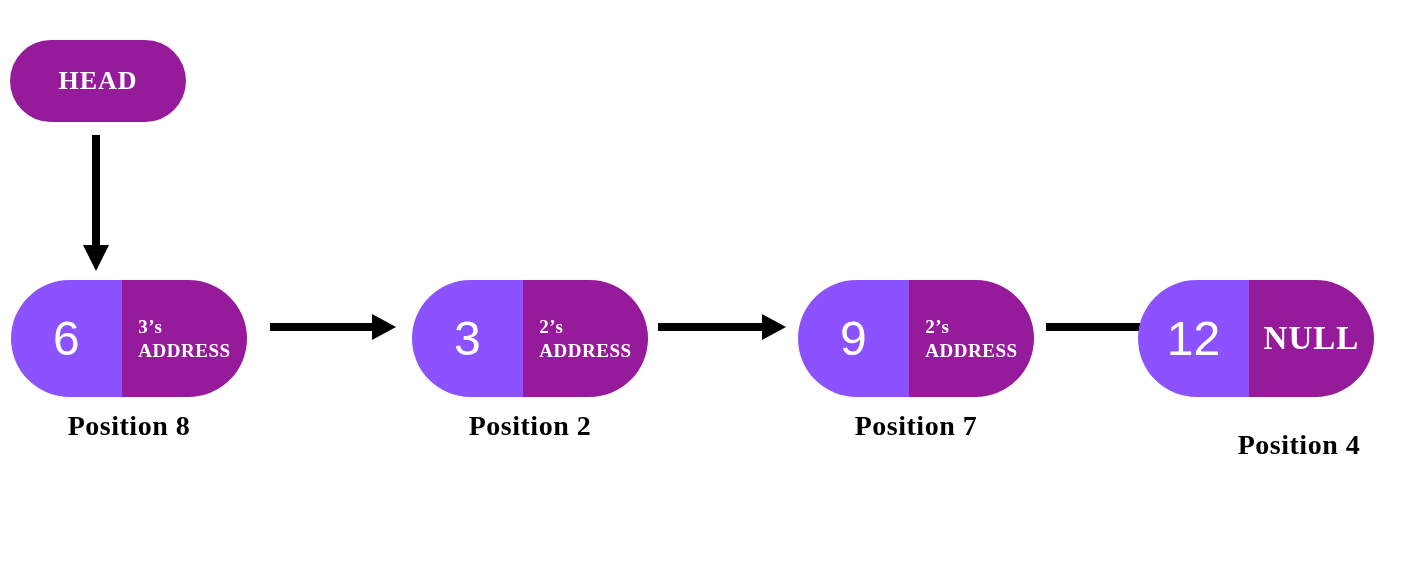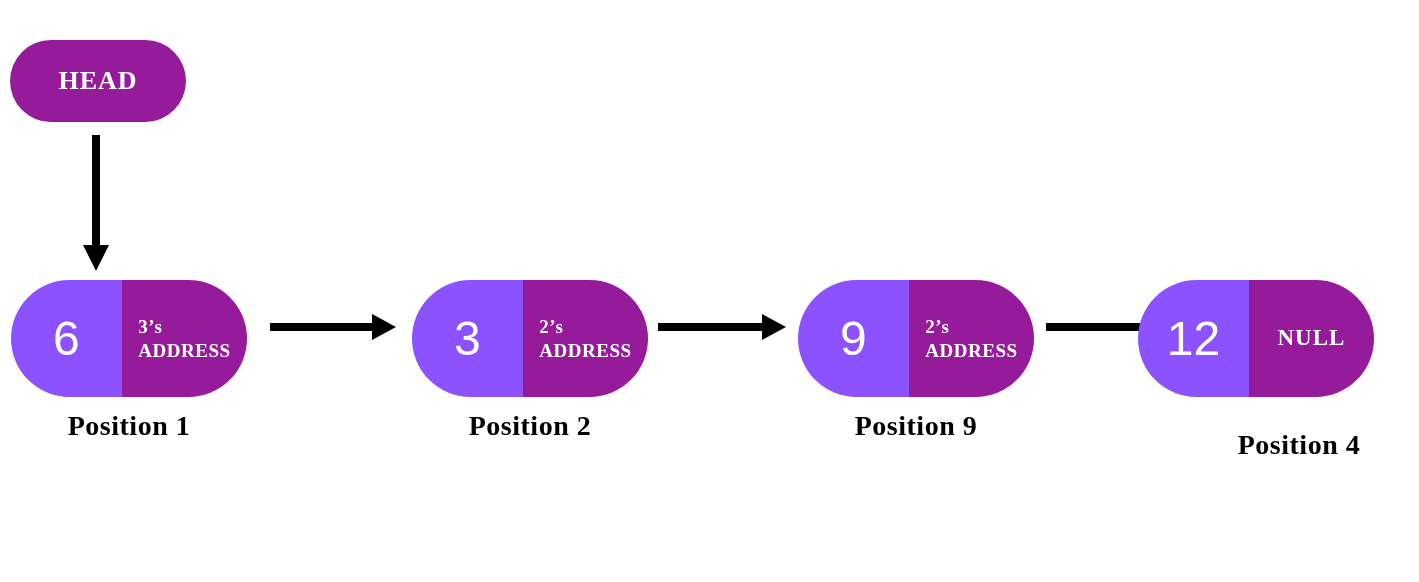--- a/index.html
+++ b/index.html
@@ -86,21 +86,21 @@
     font-size: 19px;
     line-height: 1.25;
     letter-spacing: 0.5px;
     text-align: center;
     display: flex;
     flex-direction: column;
     align-items: flex-start;
     justify-content: center;
   }
   .pointer-text span:empty { display: none; }
-  .pointer-text.pointer-single { font-size: 23px; letter-spacing: 1px; }
+  .pointer-text.pointer-single { font-size: 33px; letter-spacing: 1px; }
 
   
   .position-label {
     position: absolute;
     top: 410px;
     width: 236px;
     text-align: center;
     color: var(--label_text, #000000);
     font-weight: bold;
     font-size: 28px;
@@ -125,21 +125,21 @@
     <div class="node-value-cell">
       <span class="value-text">6</span>
     </div>
     <div class="node-pointer-cell">
       <div class="pointer-text">
         <span>3’s</span>
         <span>ADDRESS</span>
       </div>
     </div>
   </div>
-  <div class="position-label" style="left:11px;">Position 1</div>
+  <div class="position-label" style="left:11px;">Position 8</div>
 
   <svg class="arrow-svg" style="left:268px; top:312px;" width="130" height="30" viewBox="0 0 130 30">
     <line class="arrow-line" x1="2" y1="15" x2="108" y2="15"></line>
     <polygon class="arrow-head" points="104,2 128,15 104,28"></polygon>
   </svg>
 
   <div class="node" style="left:412px;">
     <div class="node-value-cell">
       <span class="value-text">3</span>
     </div>
@@ -161,21 +161,21 @@
     <div class="node-value-cell">
       <span class="value-text">9</span>
     </div>
     <div class="node-pointer-cell">
       <div class="pointer-text">
         <span>2’s</span>
         <span>ADDRESS</span>
       </div>
     </div>
   </div>
-  <div class="position-label" style="left:798px;">Position 9</div>
+  <div class="position-label" style="left:798px;">Position 7</div>
 
   <svg class="arrow-svg" style="left:1044px; top:312px;" width="130" height="30" viewBox="0 0 130 30">
     <line class="arrow-line" x1="2" y1="15" x2="108" y2="15"></line>
     <polygon class="arrow-head" points="104,2 128,15 104,28"></polygon>
   </svg>
 
   <div class="node" style="left:1138px;">
     <div class="node-value-cell">
       <span class="value-text">12</span>
     </div>

